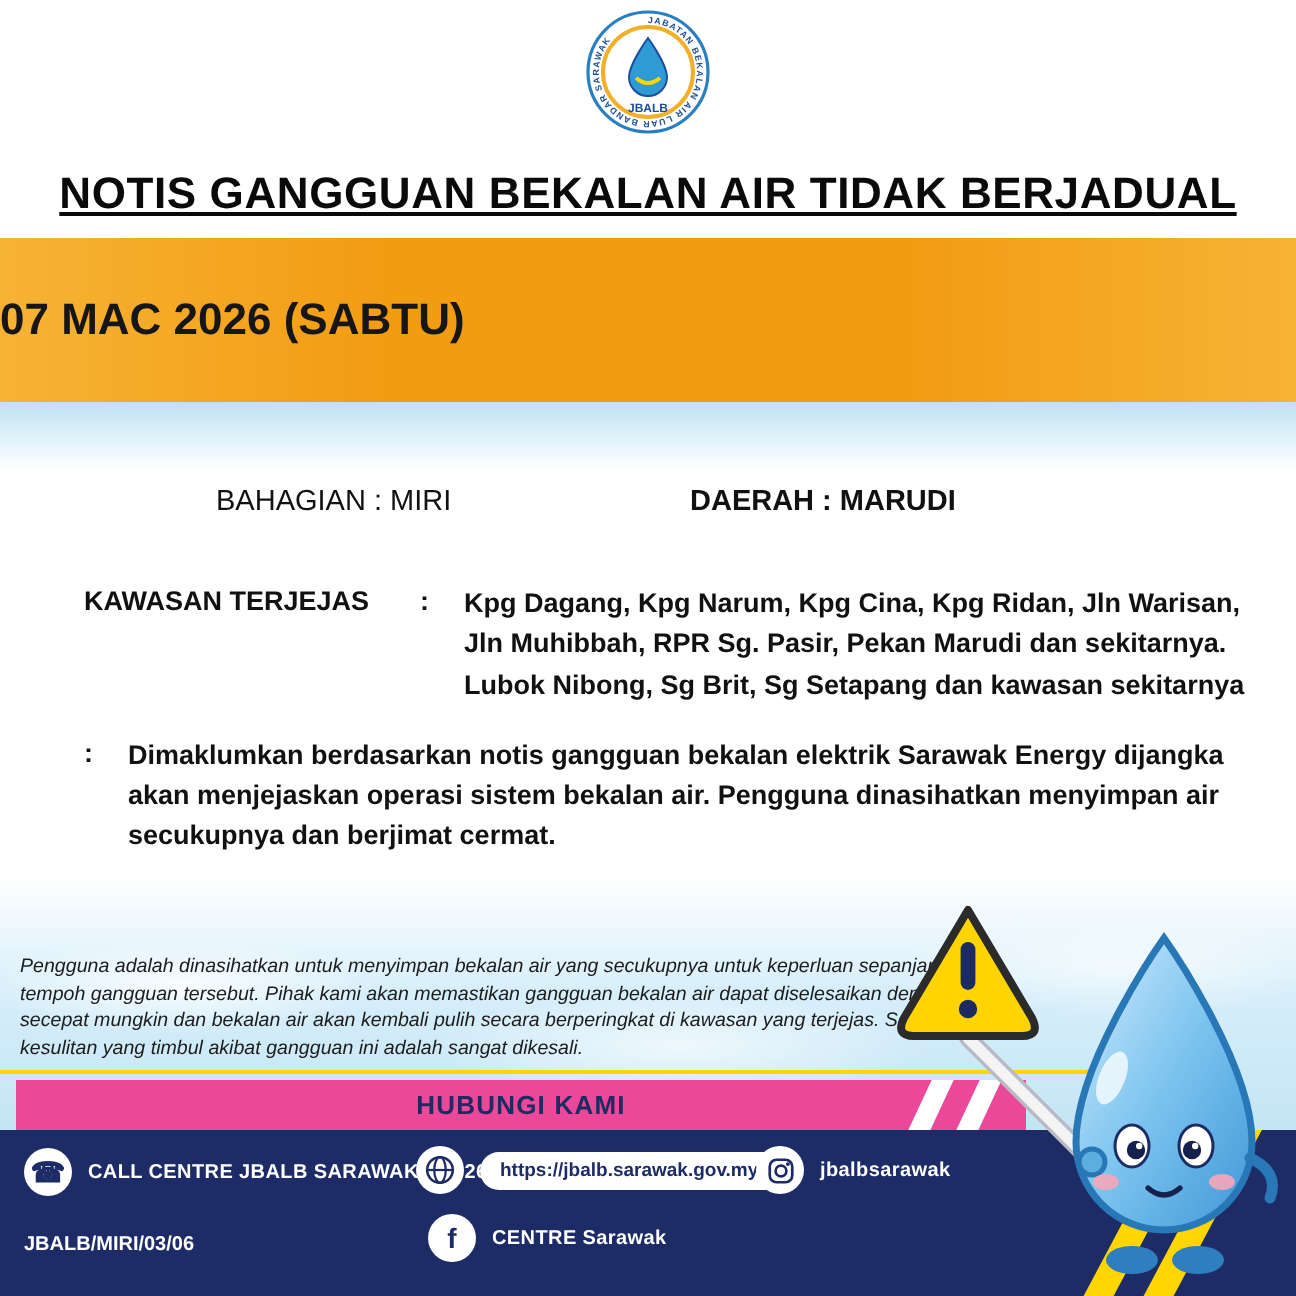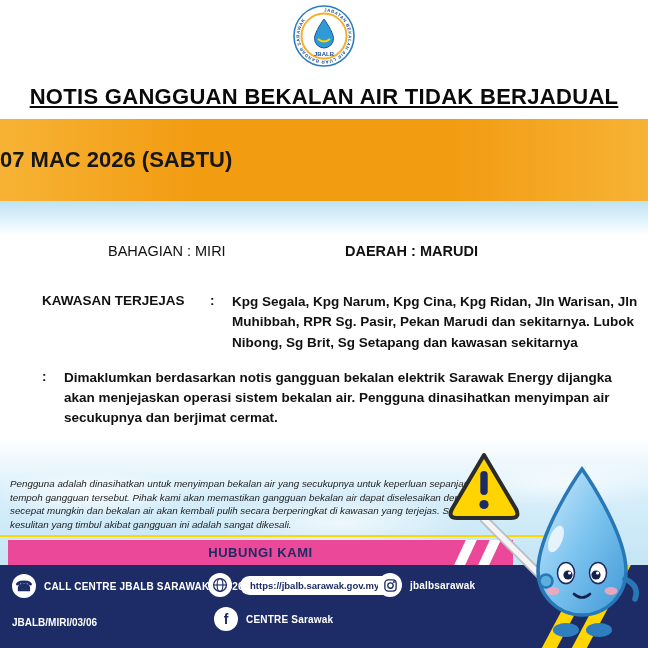--- a/index.html
+++ b/index.html
@@ -112,21 +112,21 @@
 
   <div class="location-row">
     <span class="bahagian">BAHAGIAN : MIRI</span>
     <span class="daerah">DAERAH : MARUDI</span>
   </div>
 
   <div class="details">
     <div class="detail-row">
       <div class="detail-label">KAWASAN TERJEJAS</div>
       <div class="detail-colon">:</div>
-      <div class="detail-text">Kpg Segala, Kpg Narum, Kpg Cina, Kpg Ridan, Jln Warisan, Jln Muhibbah, RPR Sg. Pasir, Pekan Marudi dan sekitarnya. Lubok Nibong, Sg Brit, Sg Setapang dan kawasan sekitarnya</div>
+      <div class="detail-text">Kpg Dagang, Kpg Narum, Kpg Cina, Kpg Ridan, Jln Warisan, Jln Muhibbah, RPR Sg. Pasir, Pekan Marudi dan sekitarnya. Lubok Nibong, Sg Brit, Sg Setapang dan kawasan sekitarnya</div>
     </div>
     <div class="detail-row">
       <div class="detail-colon">:</div>
       <div class="detail-text">Dimaklumkan berdasarkan notis gangguan bekalan elektrik Sarawak Energy dijangka akan menjejaskan operasi sistem bekalan air. Pengguna dinasihatkan menyimpan air secukupnya dan berjimat cermat.</div>
     </div>
   </div>
 
   <div class="disclaimer">Pengguna adalah dinasihatkan untuk menyimpan bekalan air yang secukupnya untuk keperluan sepanjang tempoh gangguan tersebut. Pihak kami akan memastikan gangguan bekalan air dapat diselesaikan dengan secepat mungkin dan bekalan air akan kembali pulih secara berperingkat di kawasan yang terjejas. Segala kesulitan yang timbul akibat gangguan ini adalah sangat dikesali.</div>
 
   <div class="hubungi">

